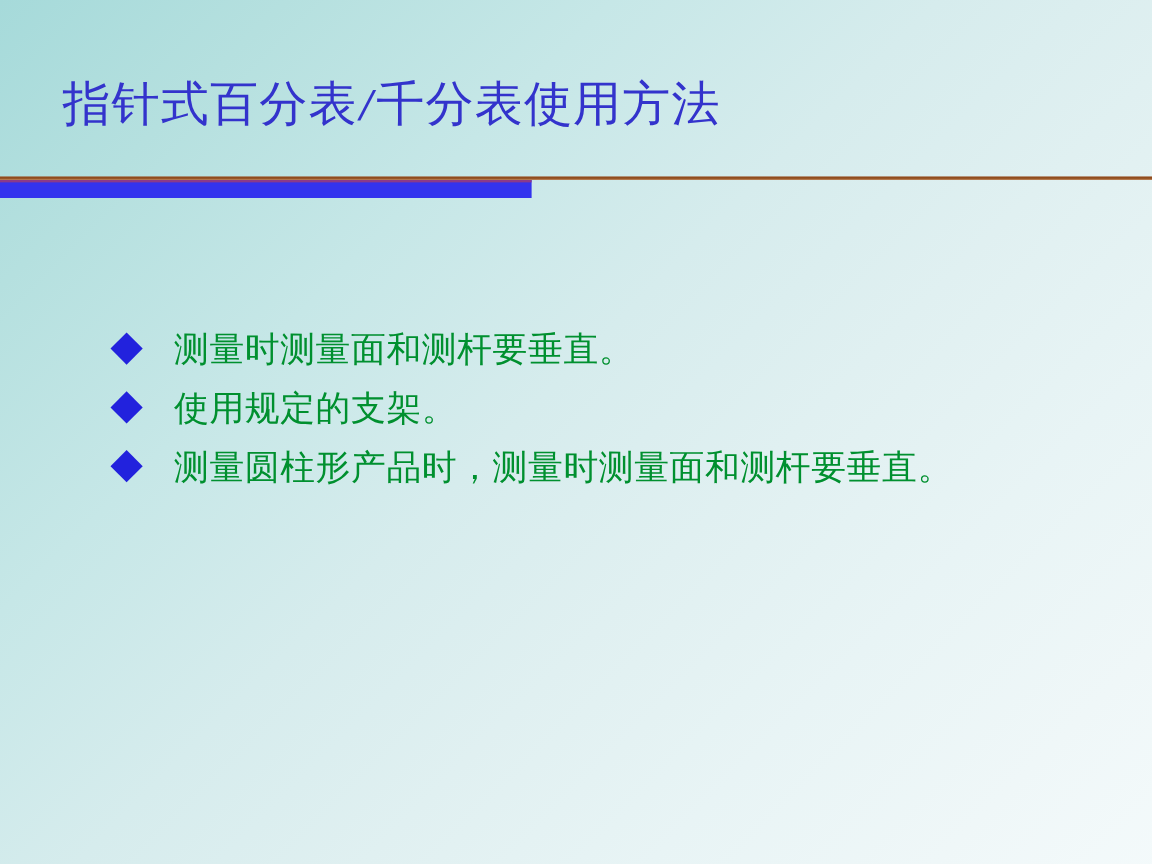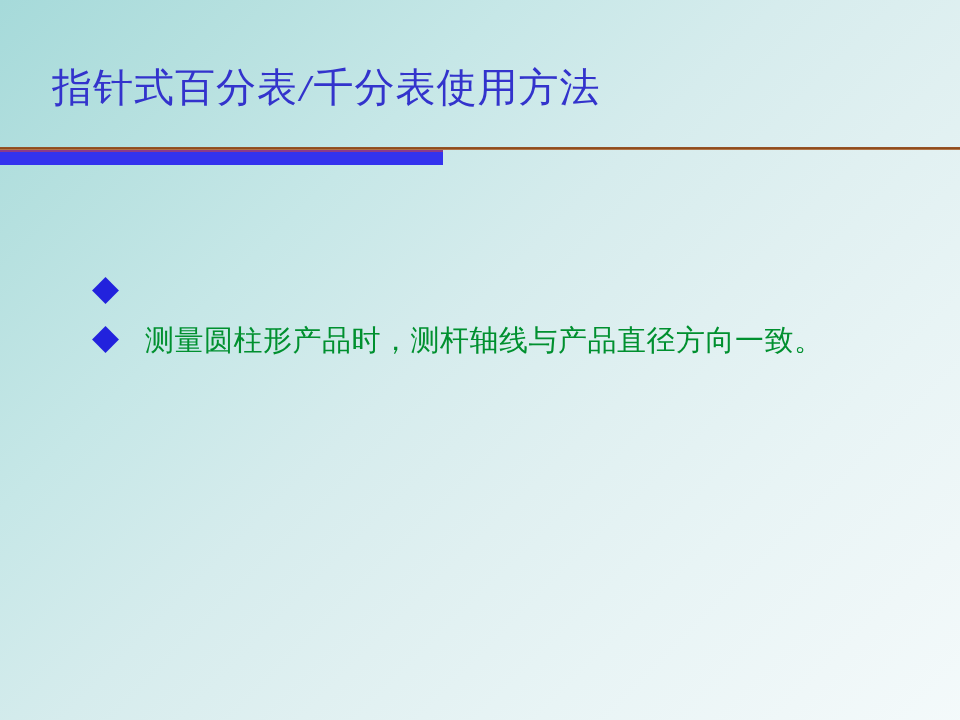--- a/index.html
+++ b/index.html
@@ -135,27 +135,32 @@
 
   <div id="title-area">
     <div id="slide-title"><span>指针式百分表</span><span class="sep">/</span><span>千分表使用方法</span></div>
   </div>
 
   <div id="divider-thin"></div>
   <div id="divider-bar"></div>
 
   <div id="bullet-list">
 
+    <div class="bullet-row">
+      <span class="bullet-marker"></span>
+      <span class="bullet-text">测量时测量面和测杆要垂直。</span>
+    </div>
 
     <div class="bullet-row">
       <span class="bullet-marker"></span>
+      <span class="bullet-text">使用规定的支架。</span>
     </div>
 
 
     <div class="bullet-row">
       <span class="bullet-marker"></span>
-      <span class="bullet-text">测量圆柱形产品时，测杆轴线与产品直径方向一致。</span>
+      <span class="bullet-text">测量圆柱形产品时，测量时测量面和测杆要垂直。</span>
     </div>
 
   </div>
 
 
 </div>
 
 </body></html>

